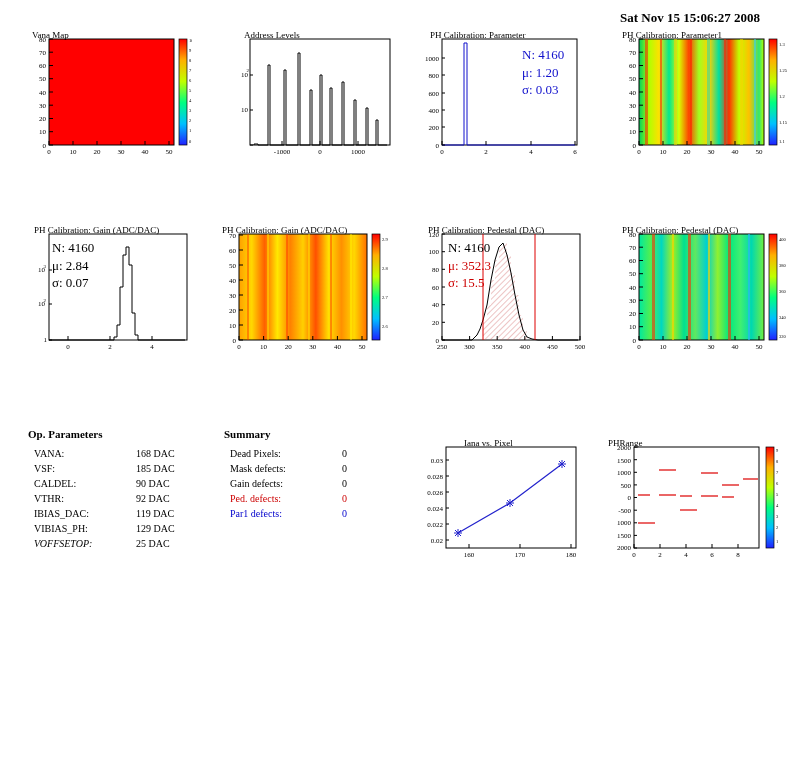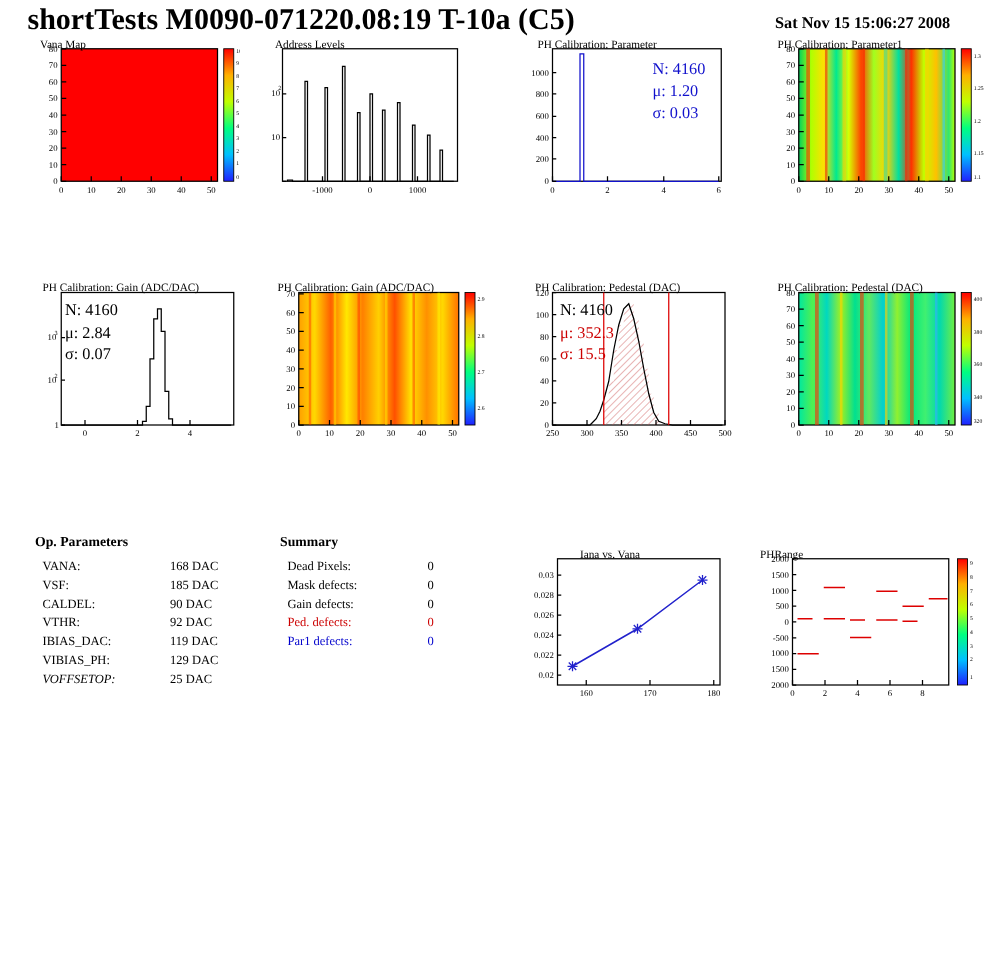--- a/index.html
+++ b/index.html
@@ -23,21 +23,20 @@
   .redtext{color:#cc0000;}
   .bluetext{color:#0000cc;}
 
   svg{display:block;}
 </style>
 </head>
 <body>
 
 <div class="page">
 
-  <div class="title">shortTests M0090-071220.08:19 T-10a (C5)</div>
   <div class="datestamp">Sat Nov 15 15:06:27 2008</div>
 
   <div class="panel" style="left:22px;top:30px;width:170px;height:130px;">
     <div class="ptitle" style="left:10px;top:0px;">Vana Map</div>
     <svg width="170" height="130">
       <rect x="27" y="9" width="125" height="106" fill="#ff0000" stroke="#000" stroke-width="1"></rect>
 
       <g stroke="#000" stroke-width="1">
         <line x1="27" y1="115" x2="31" y2="115"></line>
           <line x1="27" y1="101.7" x2="31" y2="101.7"></line>
@@ -93,21 +92,21 @@
           <text x="167" y="62">5</text>
         <text x="167" y="72">4</text>
           <text x="167" y="82">3</text>
           <text x="167" y="92">2</text>
         <text x="167" y="102">1</text>
           <text x="167" y="113">0</text>
       </g>
     </svg>
   </div>
 
-  <div class="panel" style="left:200px;top:30px;width:175px;height:130px;text-align:center;">
+  <div class="panel" style="left:224px;top:30px;width:175px;height:130px;text-align:center;">
     <div class="ptitle" style="left:20px;top:0px;">Address Levels</div>
     <svg width="175" height="130">
       <rect x="26" y="9" width="140" height="106" fill="#fff" stroke="#000" stroke-width="1"></rect>
       <g stroke="#000" stroke-width="1" fill="none">
         <path d="M30,115 L30,114 L34,114 L34,115 L44,115 L44,35 L46,35 L46,115 L60,115 L60,40 L62,40 L62,115
                  L74,115 L74,23 L76,23 L76,115 L86,115 L86,60 L88,60 L88,115 L96,115 L96,45 L98,45 L98,115
                  L106,115 L106,58 L108,58 L108,115 L118,115 L118,52 L120,52 L120,115 L130,115 L130,70 L132,70 L132,115
                  L142,115 L142,78 L144,78 L144,115 L152,115 L152,90 L154,90 L154,115 L163,115"></path>
       </g>
       <g stroke="#000" stroke-width="1">
@@ -521,21 +520,21 @@
     <div class="opval" style="left:120px;top:35px;">0</div>
     <div class="oprow" style="left:8px;top:50px;">Gain defects:</div>
     <div class="opval" style="left:120px;top:50px;">0</div>
     <div class="oprow redtext" style="left:8px;top:65px;">Ped. defects:</div>
     <div class="opval redtext" style="left:120px;top:65px;">0</div>
     <div class="oprow bluetext" style="left:8px;top:80px;">Par1 defects:</div>
     <div class="opval bluetext" style="left:120px;top:80px;">0</div>
   </div>
 
   <div class="panel" style="left:412px;top:438px;width:180px;height:125px;">
-    <div class="ptitle" style="left:52px;top:0px;">Iana vs. Vana</div>
+    <div class="ptitle" style="left:52px;top:0px;">Iana vs. Pixel</div>
     <svg width="180" height="125">
       <rect x="34" y="9" width="130" height="101" fill="#fff" stroke="#000" stroke-width="1"></rect>
       <polyline points="46,95 98,65 150,26" stroke="#2222cc" stroke-width="1.2" fill="none"></polyline>
       <g stroke="#2222cc" stroke-width="1">
         <line x1="42" y1="95" x2="50" y2="95"></line>
           <line x1="46" y1="91" x2="46" y2="99"></line>
         <line x1="43" y1="92" x2="49" y2="98"></line>
           <line x1="49" y1="92" x2="43" y2="98"></line>
         <line x1="94" y1="65" x2="102" y2="65"></line>
           <line x1="98" y1="61" x2="98" y2="69"></line>

